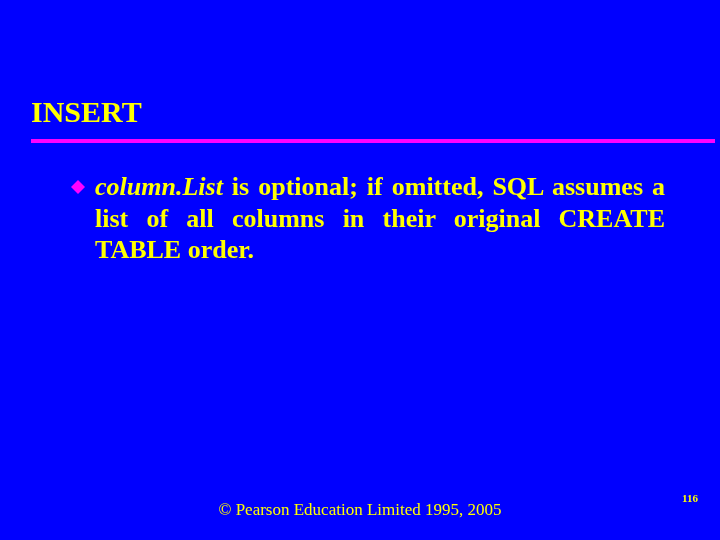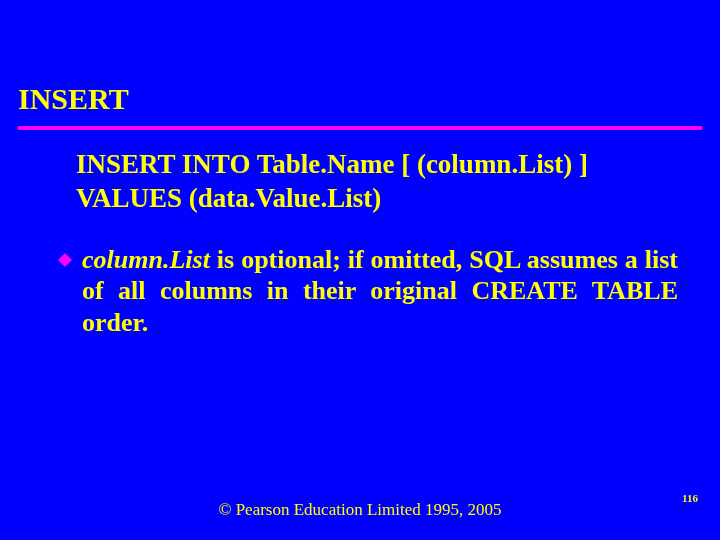--- a/index.html
+++ b/index.html
@@ -7,21 +7,21 @@
   body {
     background: #0000ff;
     font-family: "Times New Roman", Times, serif;
     color: #ffff00;
     position: relative;
     overflow: hidden;
   }
   .slide {
     width: 720px;
     height: 540px;
-    padding: 0;
+    padding: 13px;
     position: relative;
   }
   .title-wrap {
     padding: 82px 18px 0 18px;
   }
   .title {
     font-size: 30px;
     font-weight: bold;
     color: #ffff00;
     padding-bottom: 6px;
@@ -84,24 +84,20 @@
 </head>
 <body>
 
 <div class="slide">
 
   <div class="title-wrap">
     <div class="title">INSERT</div>
     <div class="rule"></div>
   </div>
 
-  <div class="syntax">
-    <div>INSERT INTO Table.Name [ (column.List) ]</div>
-    <div>VALUES (data.Value.List)</div>
-  </div>
 
   <div class="bullets">
 
     <div class="bullet-row">
       <span class="diamond">
         <svg width="14" height="14" viewBox="0 0 14 14">
             <polygon points="7,0 14,7 7,14 0,7" fill="#ff00ff"></polygon>
           </svg>
       </span>
       <span class="bullet-text"><span class="ital">column.List</span><span> is optional; if omitted, SQL assumes a list of all columns in their original CREATE TABLE order.</span></span>

